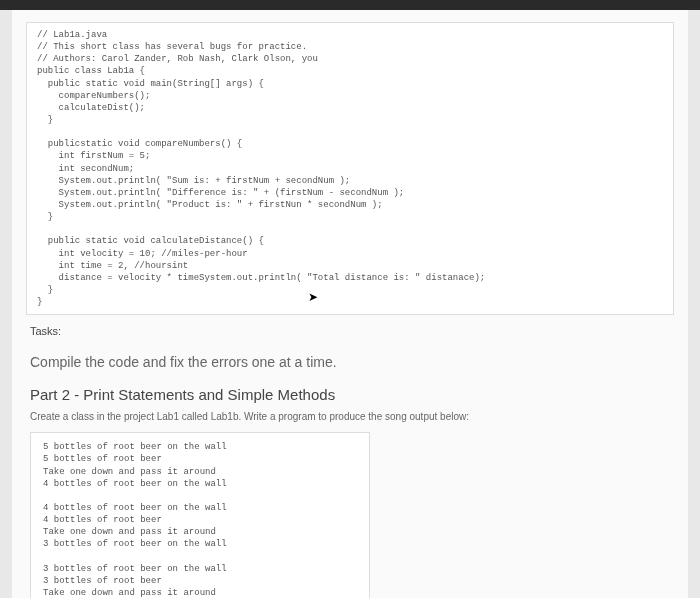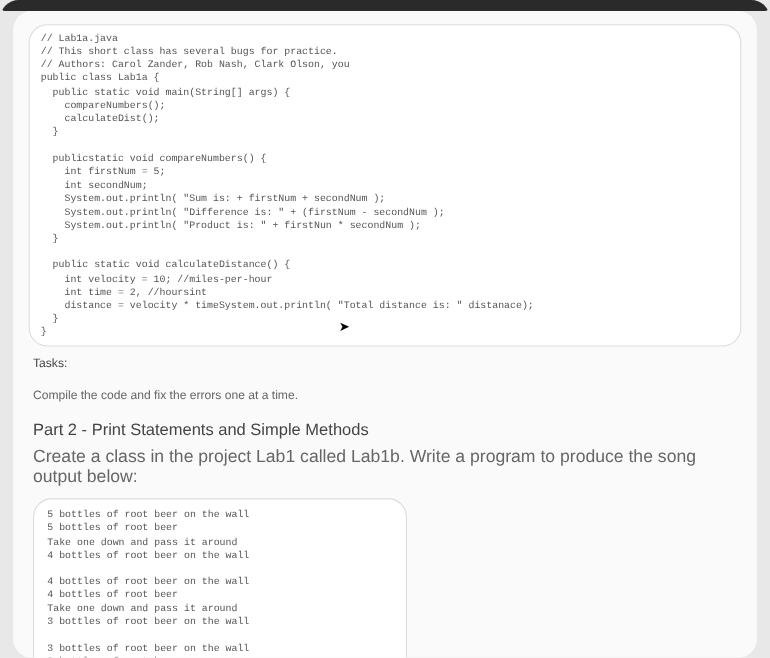--- a/index.html
+++ b/index.html
@@ -1,15 +1,15 @@
 <!DOCTYPE html>
 <html><head>
   <meta charset="utf-8">
   <style>
-    * { box-sizing: border-box; margin: 0; padding: 0; border-radius: 17px; }
+    * { box-sizing: border-box; margin: 0; padding: 0; }
     body {
       width: 700px;
       height: 598px;
       background: #e8e8e8;
       font-family: Arial, sans-serif;
       overflow: hidden;
       position: relative;
     }
     .toolbar {
       height: 10px;
@@ -40,32 +40,32 @@
       margin: 10px 18px;
       font-size: 11px;
       color: #555;
     }
     .tasks-heading {
       font-size: 11px;
       color: #444;
       margin-bottom: 17px;
     }
     .tasks-text {
-      font-size: 11px;
+      font-size: 14px;
       color: #666;
       margin-bottom: 16px;
     }
     .part-heading {
       font-size: 15px;
       color: #444;
       font-weight: normal;
       margin: 10px 18px 8px 18px;
     }
     .part-desc {
-      font-size: 16px;
+      font-size: 10px;
       color: #666;
       margin: 0 18px 10px 18px;
     }
     .output-block {
       background: #fff;
       border: 1px solid #ddd;
       margin: 6px 18px;
       padding: 8px 12px;
       font-family: "Courier New", monospace;
       font-size: 9px;

